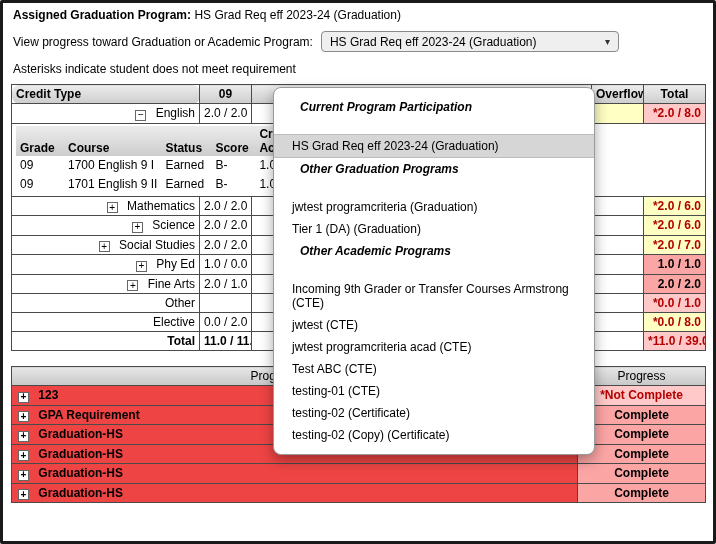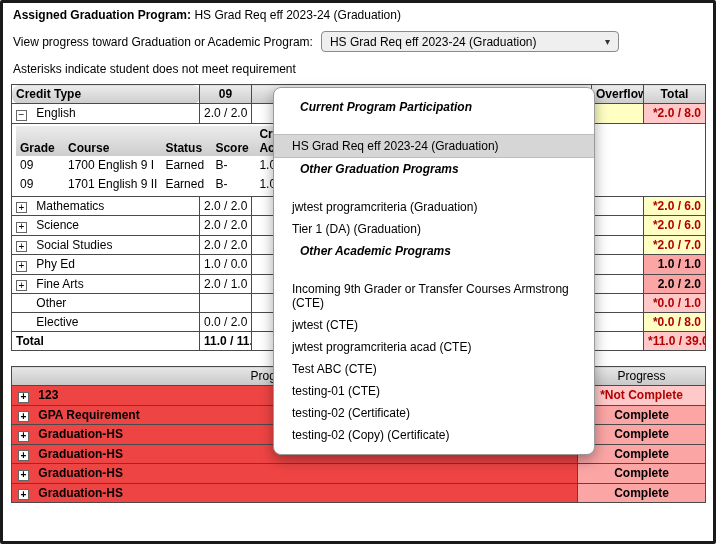--- a/index.html
+++ b/index.html
@@ -38,21 +38,21 @@
 
   
   table { border-collapse: collapse; }
   .credit-table { margin: 0 8px; width: 694px; table-layout: fixed; }
   .credit-table th, .credit-table td {
     border: 1px solid #4a4a4a; padding: 2px 4px; height: 19px; overflow: hidden; white-space: nowrap;
   }
   .credit-table thead th { background: linear-gradient(#ececec, #cdcdcd); font-weight: bold; }
   .th-left { text-align: left; border-radius: 8px; }
   .th-center { text-align: center; }
-  .cell-label { text-align: left; background: #fff; }
+  .cell-label { text-align: right; background: #fff; }
   .cell-num { text-align: right; padding-right: 5px; background: #fff; }
   .total-row td { font-weight: bold; }
   .expander {
     display: inline-flex; width: 11px; height: 11px; border: 1px solid #666;
     background: #fff; align-items: center; justify-content: center;
     font-size: 10px; line-height: 1; margin-right: 6px; vertical-align: -1px; cursor: pointer;
   }
   .spacer { display: inline-block; width: 17px; }
   .fail  { background: #ffc9c9; color: #b30000; font-weight: bold; }
   .warn  { background: #ffffc4; color: #b30000; font-weight: bold; }

